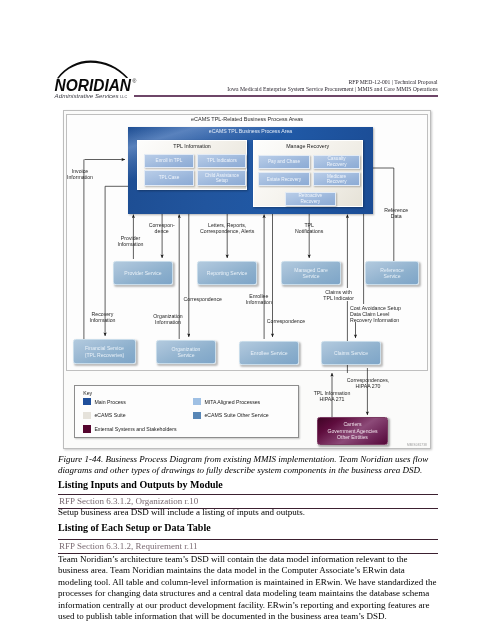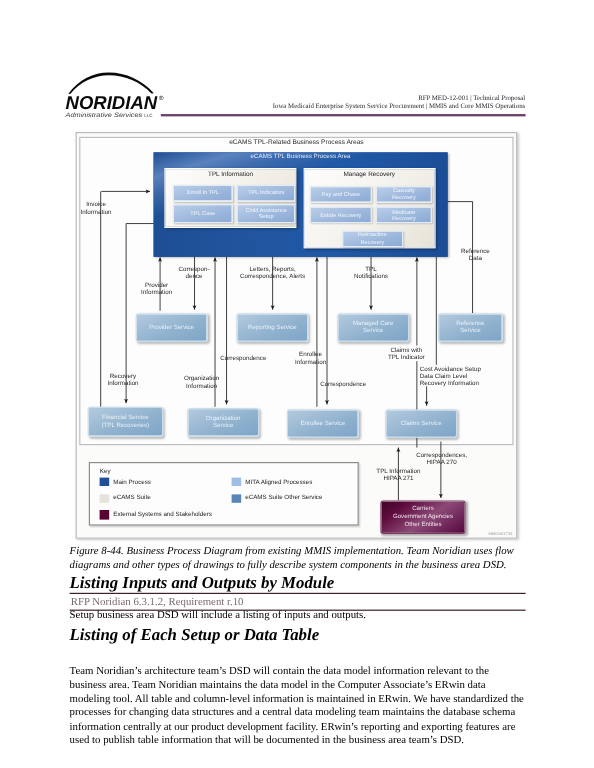--- a/index.html
+++ b/index.html
@@ -68,21 +68,21 @@
   .lg-tx{font-family:"Liberation Sans",sans-serif;font-size:5.2px;color:#1a1a1a;white-space:nowrap;}
 
   .fig-wm{position:absolute;right:3px;bottom:1px;font-family:"Liberation Sans",sans-serif;
           font-size:3.2px;color:#9a9a9a;letter-spacing:.1px;}
 
   
   .caption{position:absolute;left:58px;top:411px;width:380px;
            font-family:"Liberation Serif",serif;font-style:italic;font-size:9px;line-height:11.4px;
            color:#000;text-align:left;}
   .h3{position:absolute;left:58px;font-family:"Liberation Serif",serif;font-weight:bold;
-      font-style:italic;font-size:14px;color:#000;}
+      font-size:10px;color:#000;}
   .refbar{position:absolute;left:58px;width:380px;border-top:1.1px solid #3c2030;border-bottom:1.1px solid #3c2030;
           box-sizing:border-box;}
   .refbar span{display:block;padding:1.2px 0 1.6px 1px;font-family:"Liberation Serif",serif;
                font-size:9px;color:#7a6a72;}
   .para{position:absolute;left:58px;width:380px;font-family:"Liberation Serif",serif;
         font-size:9px;line-height:11.4px;color:#000;text-align:left;}
 
   
   .ftr-rule{position:absolute;left:57px;top:598px;width:381px;height:2px;background:#6b2a5e;}
   .ftr-num{position:absolute;right:57px;top:603px;font-family:"Liberation Serif",serif;
@@ -231,26 +231,29 @@
       </div>
       <div class="lg-item" style="left:118.2px;top:25.7px;">
         <span class="lg-sw" style="background: rgb(88, 134, 182);"></span>
         <span class="lg-tx">eCAMS Suite Other Service</span>
       </div>
     </div>
 
     <div class="fig-wm">MMIS081738</div>
   </div>
 
-  <div class="caption">Figure 8-44. Business Process Diagram from existing MMIS implementation. Team Noridian uses flow diagrams and other types of drawings to fully describe system components in the business area DSD.</div>
+  <div class="caption">Figure 1-44. Business Process Diagram from existing MMIS implementation. Team Noridian uses flow diagrams and other types of drawings to fully describe system components in the business area DSD.</div>
 
   <div class="h3" style="top:436px">Listing Inputs and Outputs by Module</div>
   <div class="refbar" style="top:451px">
-      <span>RFP Noridian 6.3.1.2, Requirement r.10</span>
+      <span>RFP Section 6.3.1.2, Organization r.10</span>
     </div>
   <div class="para" style="top:464px">Setup business area DSD will include a listing of inputs and outputs.</div>
 
   <div class="h3" style="top:479px">Listing of Each Setup or Data Table</div>
+  <div class="refbar" style="top:496px">
+      <span>RFP Section 6.3.1.2, Requirement r.11</span>
+    </div>
   <div class="para" style="top:511px">Team Noridian’s architecture team’s DSD will contain the data model information relevant to the business area. Team Noridian maintains the data model in the Computer Associate’s ERwin data modeling tool. All table and column-level information is maintained in ERwin. We have standardized the processes for changing data structures and a central data modeling team maintains the database schema information centrally at our product development facility. ERwin’s reporting and exporting features are used to publish table information that will be documented in the business area team’s DSD.</div>
 
   <div class="ftr-rule"></div>
   <div class="ftr-num">8 | 63</div>
 </div>
 
 </body></html>

